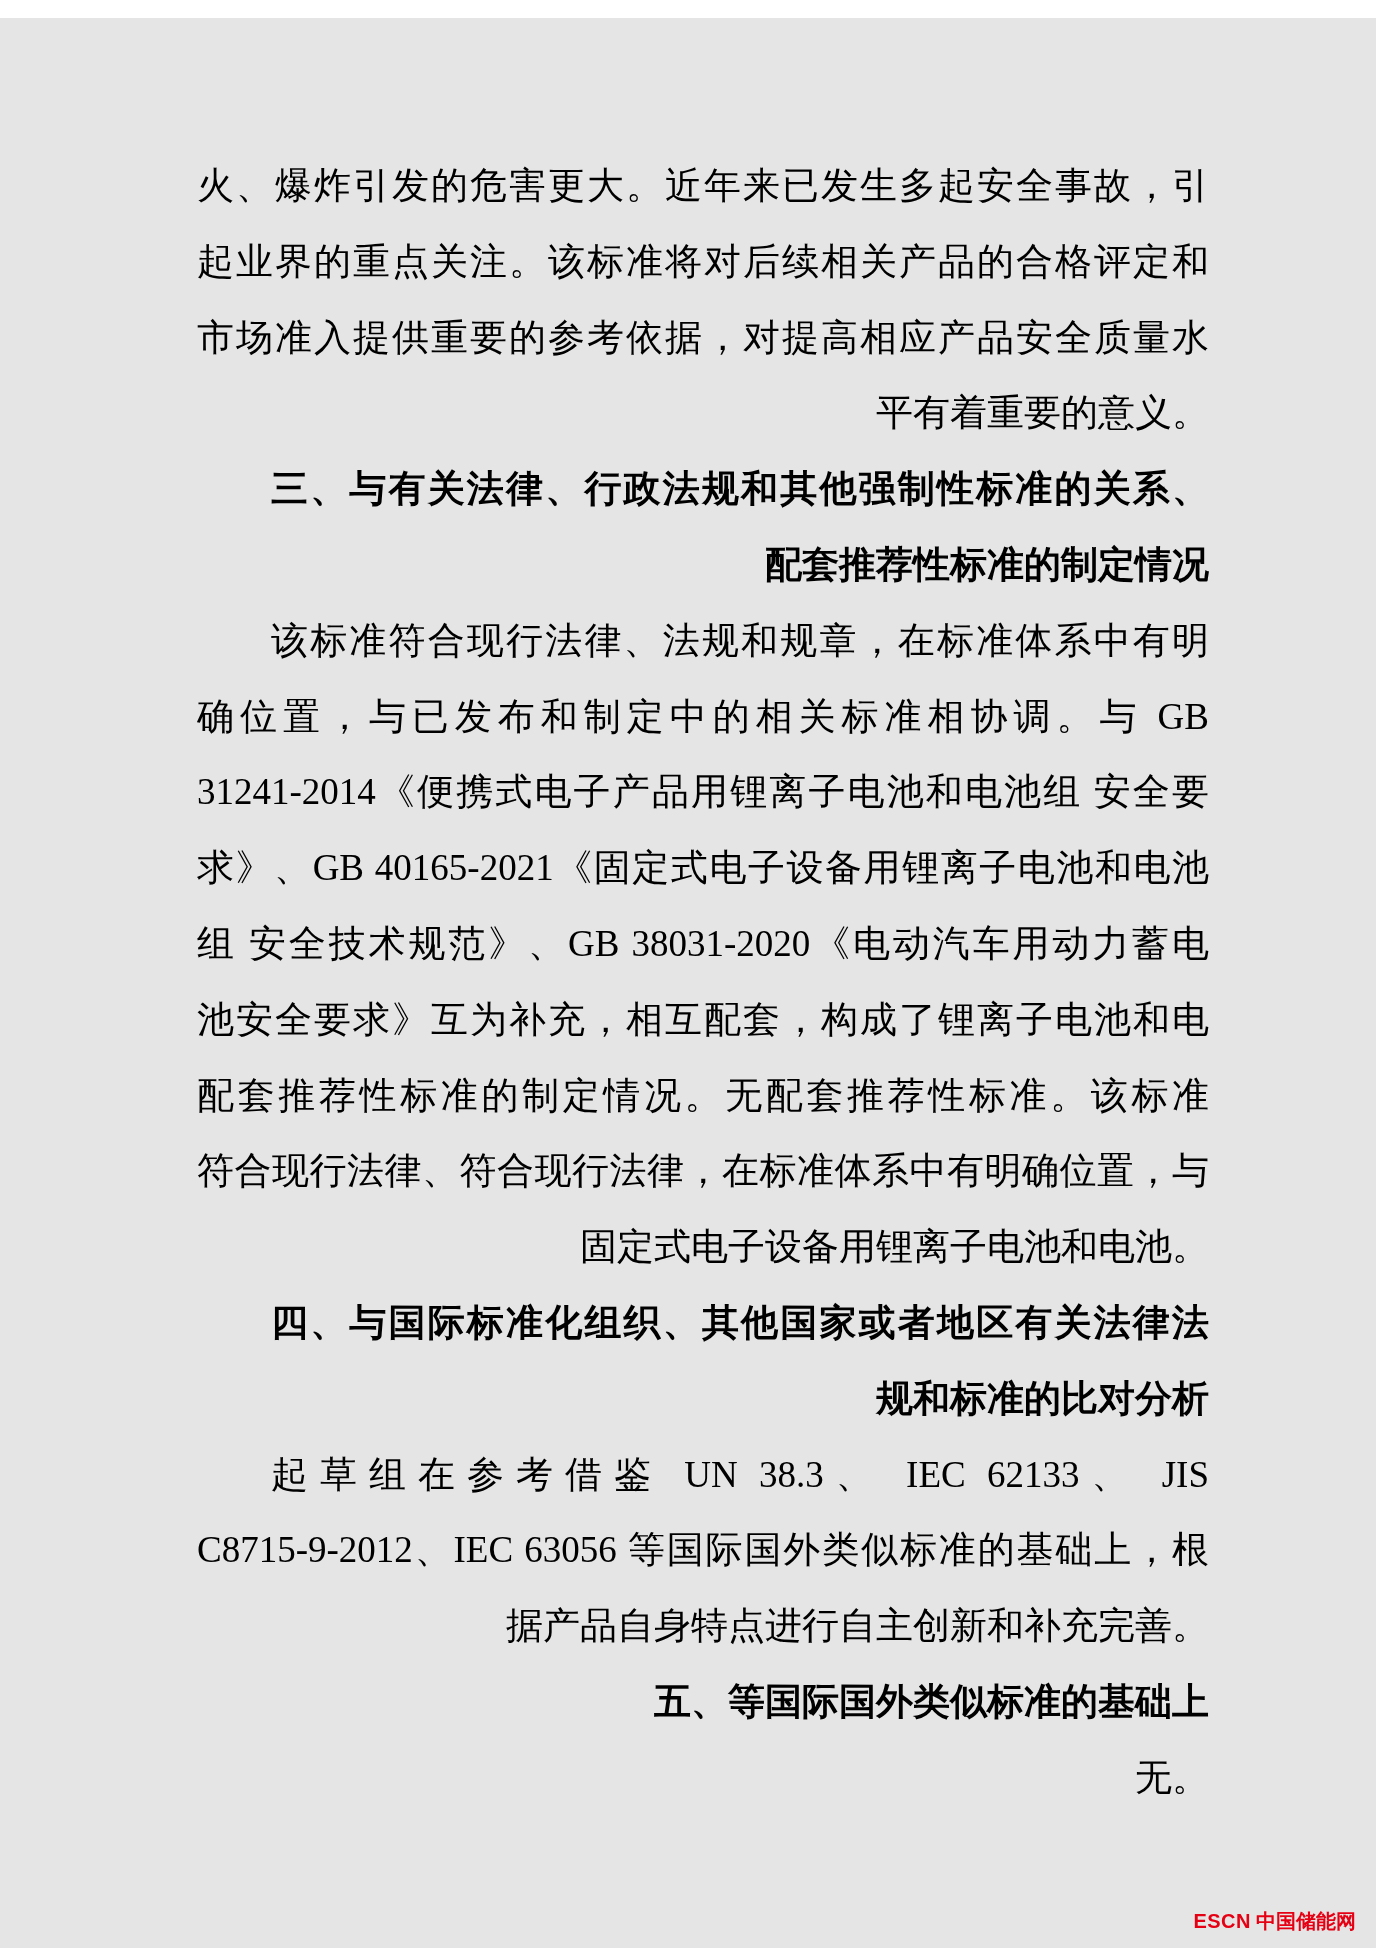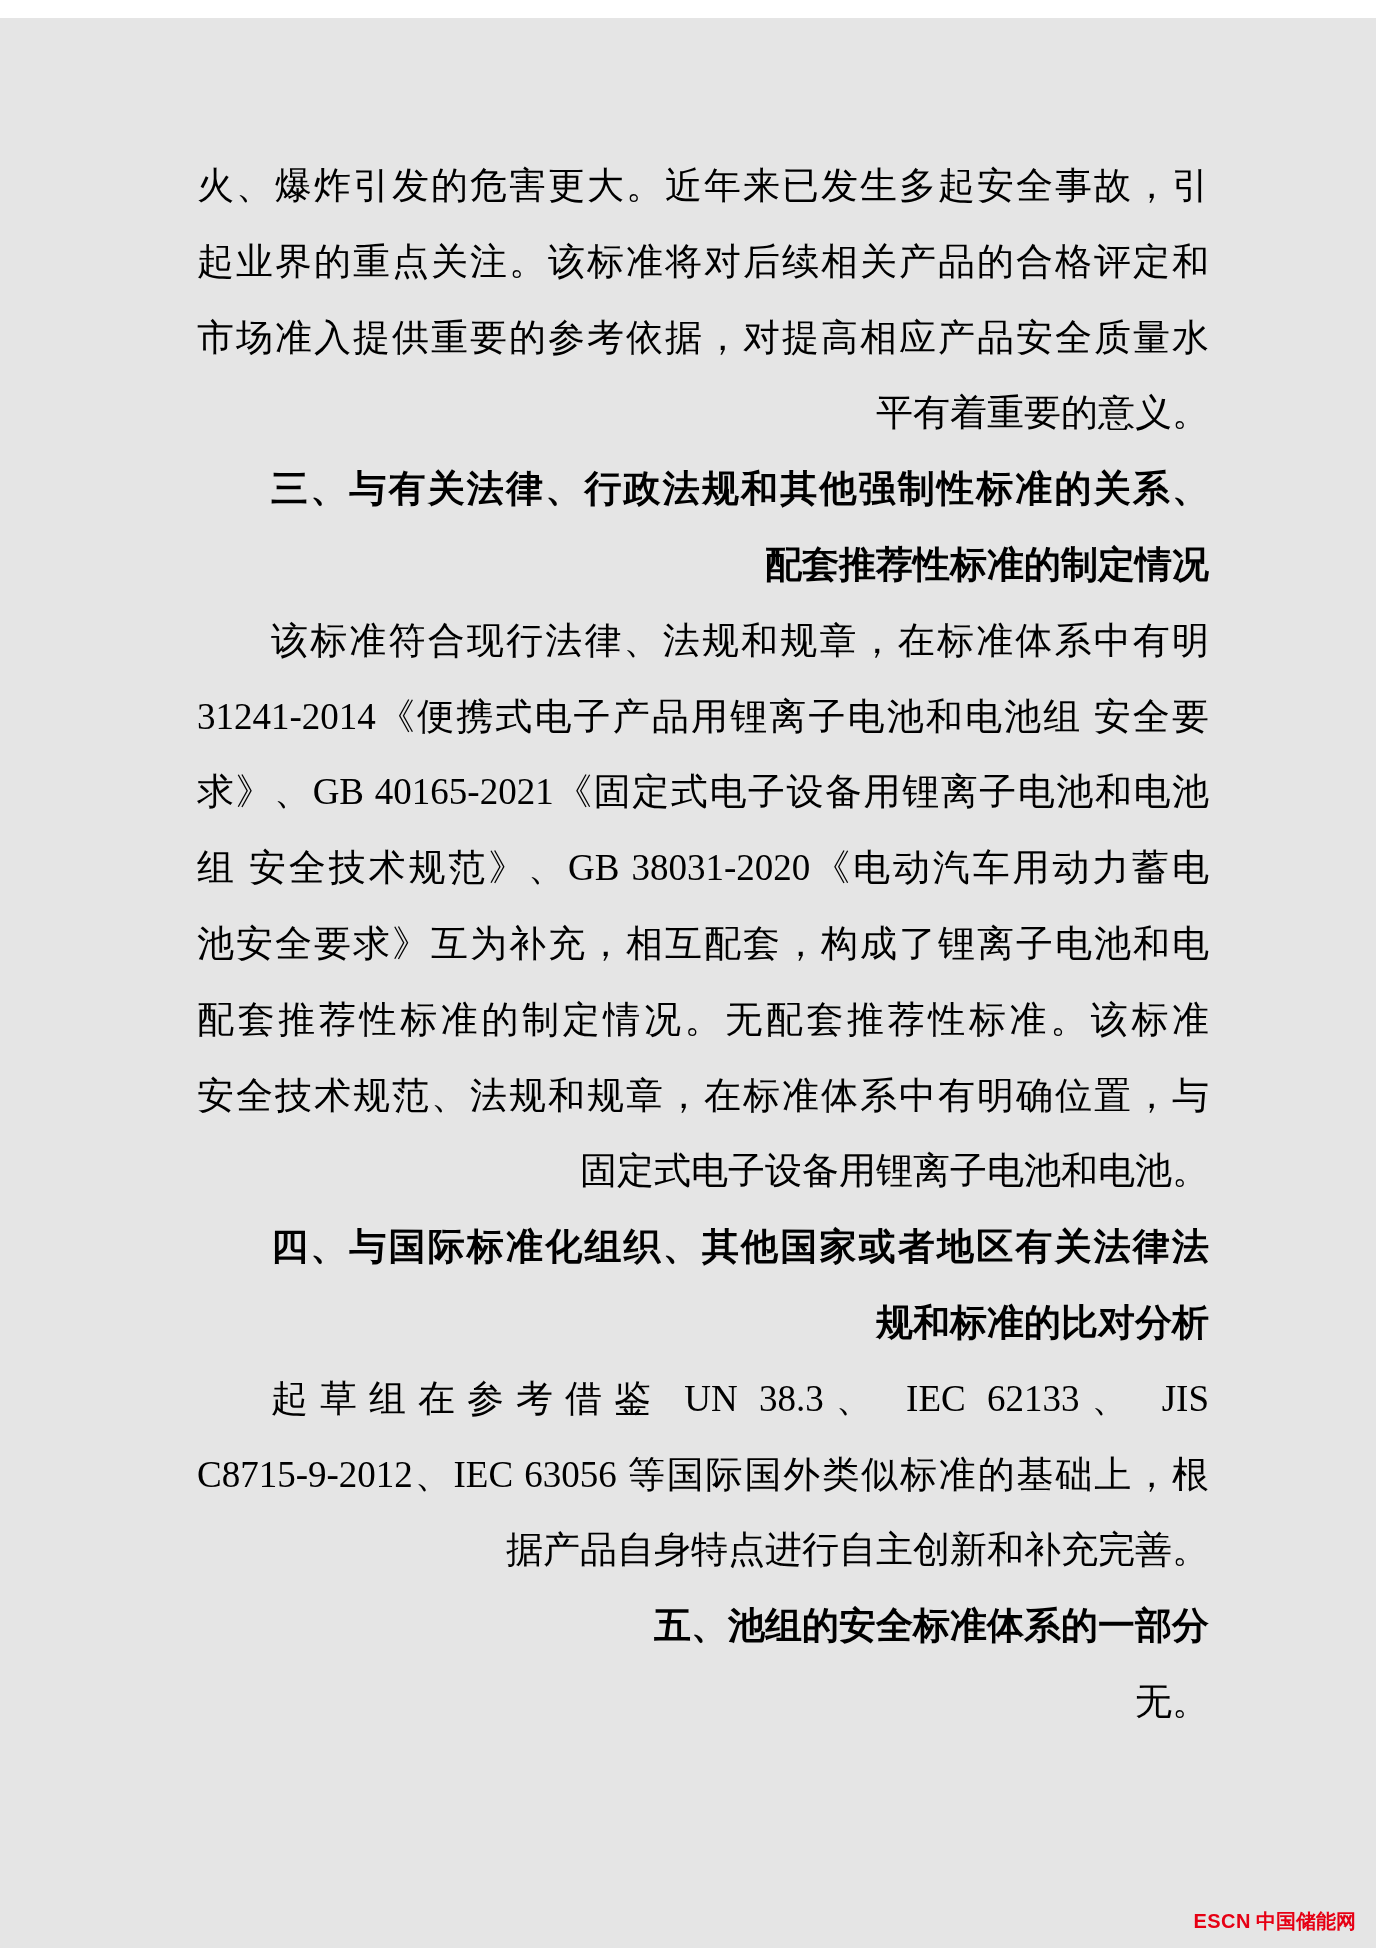--- a/index.html
+++ b/index.html
@@ -59,32 +59,33 @@
 
 <div class="page">
   <div class="doc">
     <div class="ln jf">火、爆炸引发的危害更大。近年来已发生多起安全事故，引</div>
     <div class="ln jf">起业界的重点关注。该标准将对后续相关产品的合格评定和</div>
     <div class="ln jf">市场准入提供重要的参考依据，对提高相应产品安全质量水</div>
     <div class="ln lt">平有着重要的意义。</div>
     <div class="ln hd ind jf">三、与有关法律、行政法规和其他强制性标准的关系、</div>
     <div class="ln hd lt">配套推荐性标准的制定情况</div>
     <div class="ln ind jf">该标准符合现行法律、法规和规章，在标准体系中有明</div>
+    <div class="ln jf">确位置，与已发布和制定中的相关标准相协调。与 GB</div>
     <div class="ln jf">31241-2014《便携式电子产品用锂离子电池和电池组 安全要</div>
     <div class="ln jf">求》、GB 40165-2021《固定式电子设备用锂离子电池和电池</div>
     <div class="ln jf">组 安全技术规范》、GB 38031-2020《电动汽车用动力蓄电</div>
     <div class="ln jf">池安全要求》互为补充，相互配套，构成了锂离子电池和电</div>
     <div class="ln jf">配套推荐性标准的制定情况。无配套推荐性标准。该标准</div>
-    <div class="ln jf">安全技术规范、法规和规章，在标准体系中有明确位置，与</div>
+    <div class="ln jf">符合现行法律、符合现行法律，在标准体系中有明确位置，与</div>
     <div class="ln lt">固定式电子设备用锂离子电池和电池。</div>
     <div class="ln hd ind jf">四、与国际标准化组织、其他国家或者地区有关法律法</div>
     <div class="ln hd lt">规和标准的比对分析</div>
     <div class="ln ind jf">起草组在参考借鉴 UN 38.3、 IEC 62133、 JIS</div>
     <div class="ln jf">C8715-9-2012、IEC 63056 等国际国外类似标准的基础上，根</div>
     <div class="ln lt">据产品自身特点进行自主创新和补充完善。</div>
-    <div class="ln hd ind lt">五、池组的安全标准体系的一部分</div>
+    <div class="ln hd ind lt">五、等国际国外类似标准的基础上</div>
     <div class="ln ind lt">无。</div>
   </div>
 
   <div class="logo">
     <span class="escn">ESCN</span><span class="site">中国储能网</span>
   </div>
 </div>
 
 </body></html>

